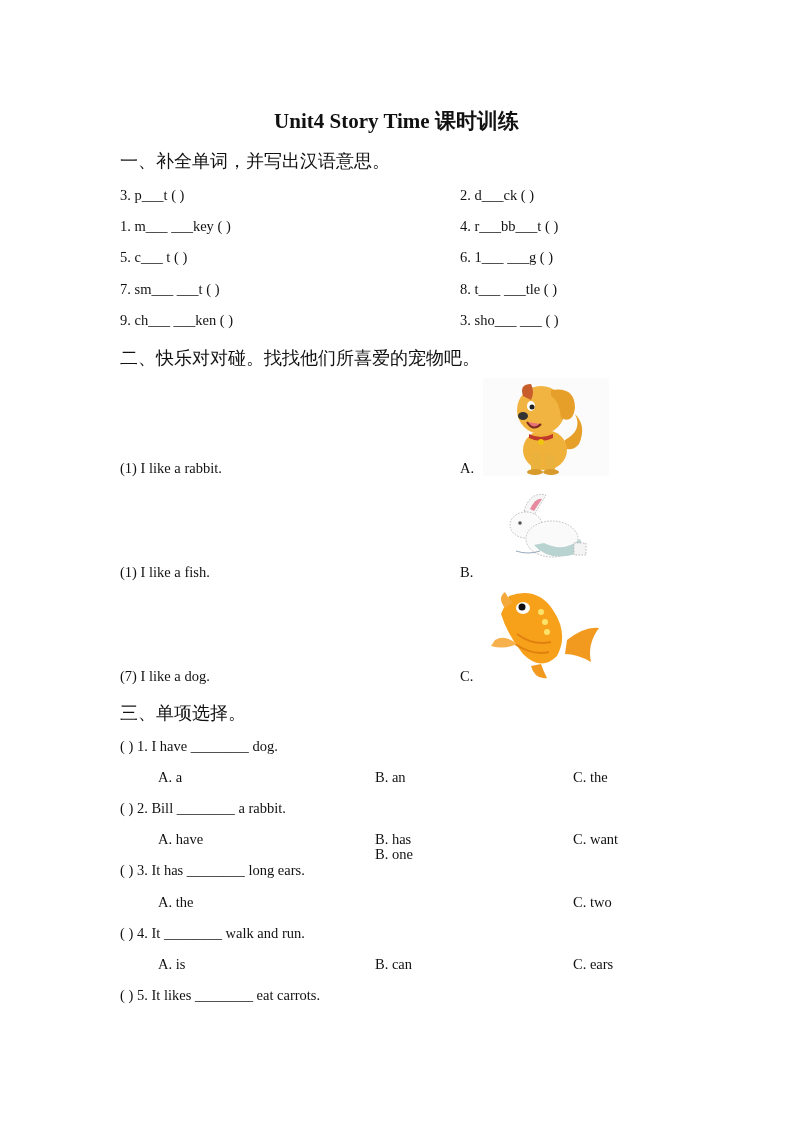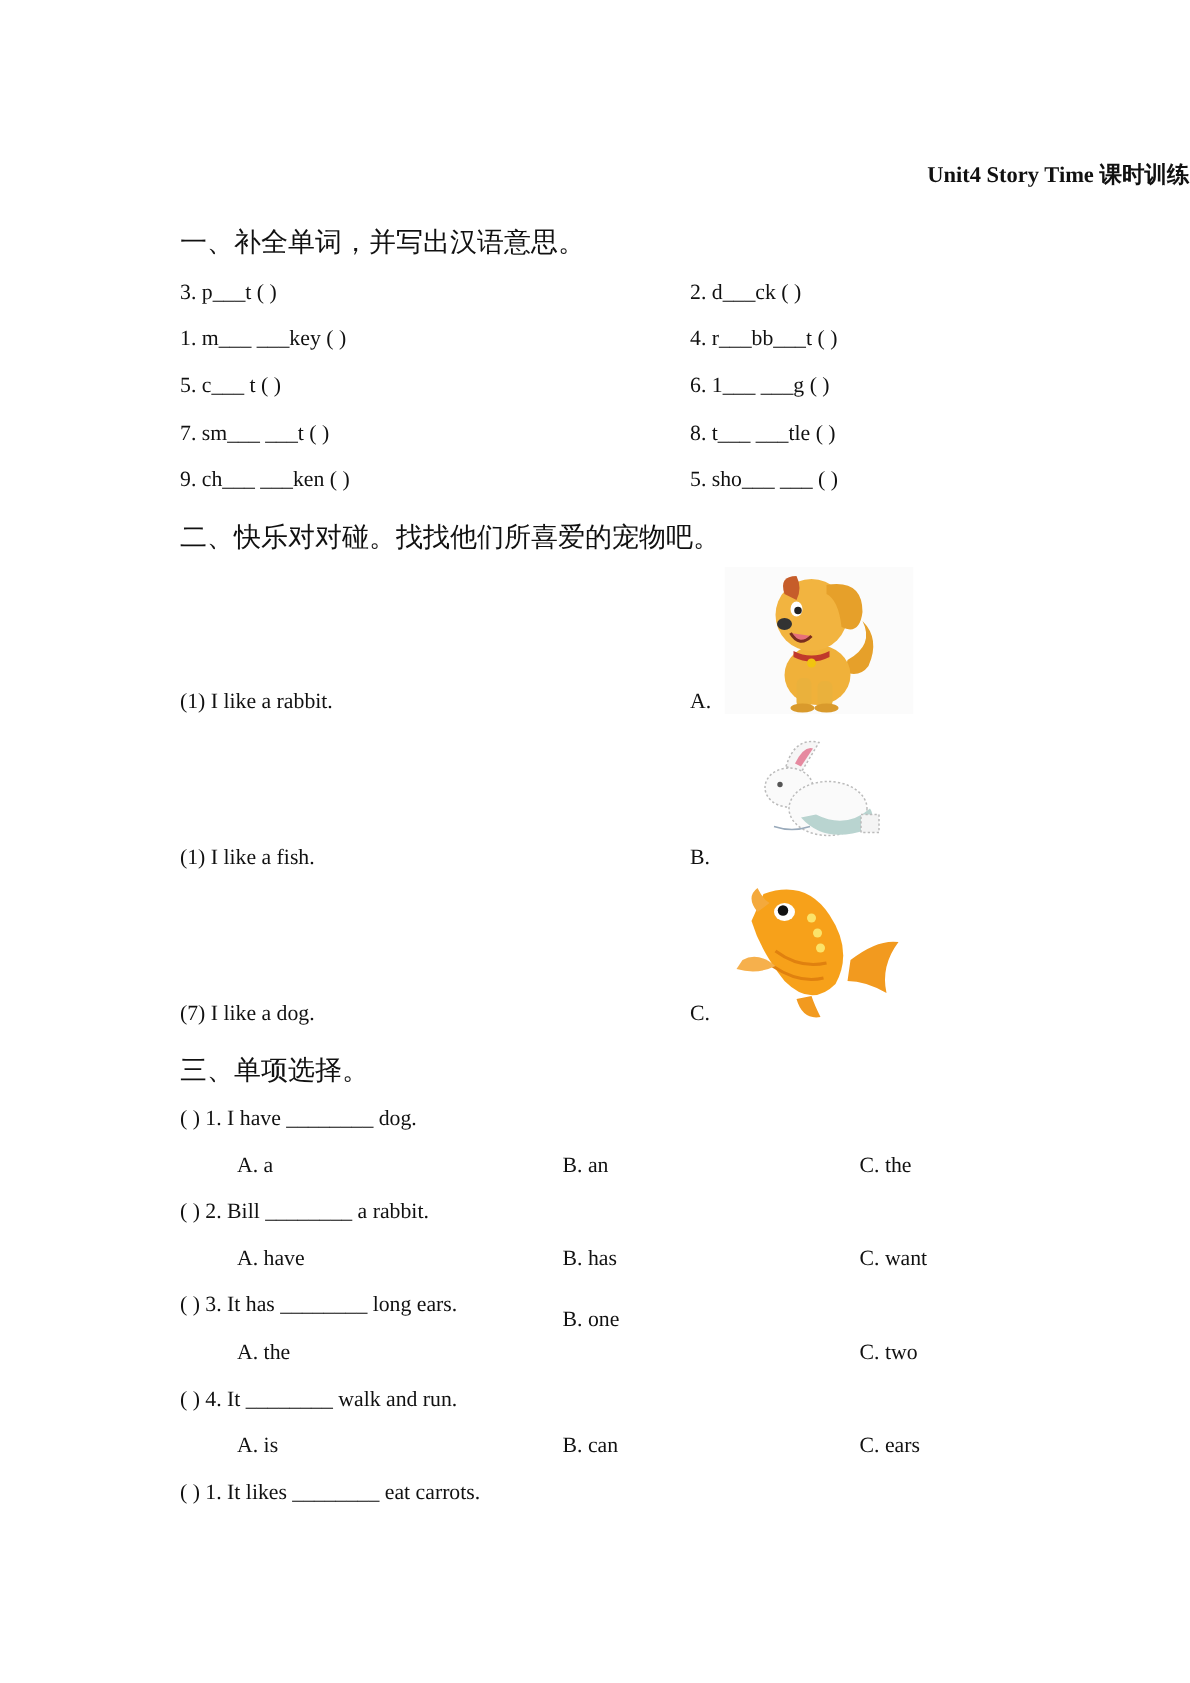--- a/index.html
+++ b/index.html
@@ -3,22 +3,22 @@
   <meta charset="utf-8">
   <style>
     html, body { margin: 0; padding: 0; background: #ffffff; }
     body {
       width: 793px; height: 1122px; position: relative; overflow: hidden;
       font-family: "Liberation Serif", "DejaVu Serif", serif;
       color: #111; font-size: 14.5px;
     }
     .abs { position: absolute; white-space: nowrap; }
     .title {
-      left: 0; width: 793px; top: 107px; text-align: right;
-      font-weight: bold; font-size: 15px;
+      left: 0; width: 793px; top: 107px; text-align: center;
+      font-weight: bold; font-size: 21px;
     }
     .section-h {
       font-family: "DejaVu Sans", "Liberation Sans", sans-serif;
       font-size: 18px; left: 120px;
     }
     .pic { position: absolute; }
   </style>
 </head>
 <body>
 
@@ -30,21 +30,21 @@
 
   <div class="abs" style="left:120px;top:187px">3. p___t (        )</div>
   <div class="abs" style="left:460px;top:187px">2. d___ck (        )</div>
   <div class="abs" style="left:120px;top:218px">1. m___ ___key (        )</div>
   <div class="abs" style="left:460px;top:218px">4. r___bb___t (        )</div>
   <div class="abs" style="left:120px;top:249px">5. c___ t (        )</div>
   <div class="abs" style="left:460px;top:249px">6. 1___ ___g (        )</div>
   <div class="abs" style="left:120px;top:281px">7. sm___ ___t (        )</div>
   <div class="abs" style="left:460px;top:281px">8. t___ ___tle (        )</div>
   <div class="abs" style="left:120px;top:312px">9. ch___ ___ken (        )</div>
-  <div class="abs" style="left:460px;top:312px">5. sho___ ___ (        )</div>
+  <div class="abs" style="left:460px;top:312px">3. sho___ ___ (        )</div>
 
   <div class="abs section-h" style="top:346px">二、快乐对对碰。找找他们所喜爱的宠物吧。</div>
 
   <div class="abs" style="left:120px;top:460px">(1) I like a rabbit.</div>
   <div class="abs" style="left:120px;top:564px">(1) I like a fish.</div>
   <div class="abs" style="left:120px;top:668px">(7) I like a dog.</div>
 
   <div class="abs" style="left:460px;top:460px">A.</div>
   <div class="abs" style="left:460px;top:564px">B.</div>
   <div class="abs" style="left:460px;top:668px">C.</div>
@@ -100,23 +100,23 @@
   <div class="abs" style="left:375px;top:769px">B. an</div>
   <div class="abs" style="left:573px;top:769px">C. the</div>
 
   <div class="abs" style="left:120px;top:800px">(    ) 2. Bill ________ a rabbit.</div>
   <div class="abs" style="left:158px;top:831px">A. have</div>
   <div class="abs" style="left:375px;top:831px">B. has</div>
   <div class="abs" style="left:573px;top:831px">C. want</div>
 
   <div class="abs" style="left:120px;top:862px">(    ) 3. It has ________ long ears.</div>
   <div class="abs" style="left:158px;top:894px">A. the</div>
-  <div class="abs" style="left:375px;top:872px">B. one</div>
+  <div class="abs" style="left:375px;top:846px">B. one</div>
   <div class="abs" style="left:573px;top:894px">C. two</div>
 
   <div class="abs" style="left:120px;top:925px">(    ) 4. It ________ walk and run.</div>
   <div class="abs" style="left:158px;top:956px">A. is</div>
   <div class="abs" style="left:375px;top:956px">B. can</div>
   <div class="abs" style="left:573px;top:956px">C. ears</div>
 
-  <div class="abs" style="left:120px;top:987px">(    ) 1. It likes ________ eat carrots.</div>
+  <div class="abs" style="left:120px;top:987px">(    ) 5. It likes ________ eat carrots.</div>
 
 </div>
 
 </body></html>

